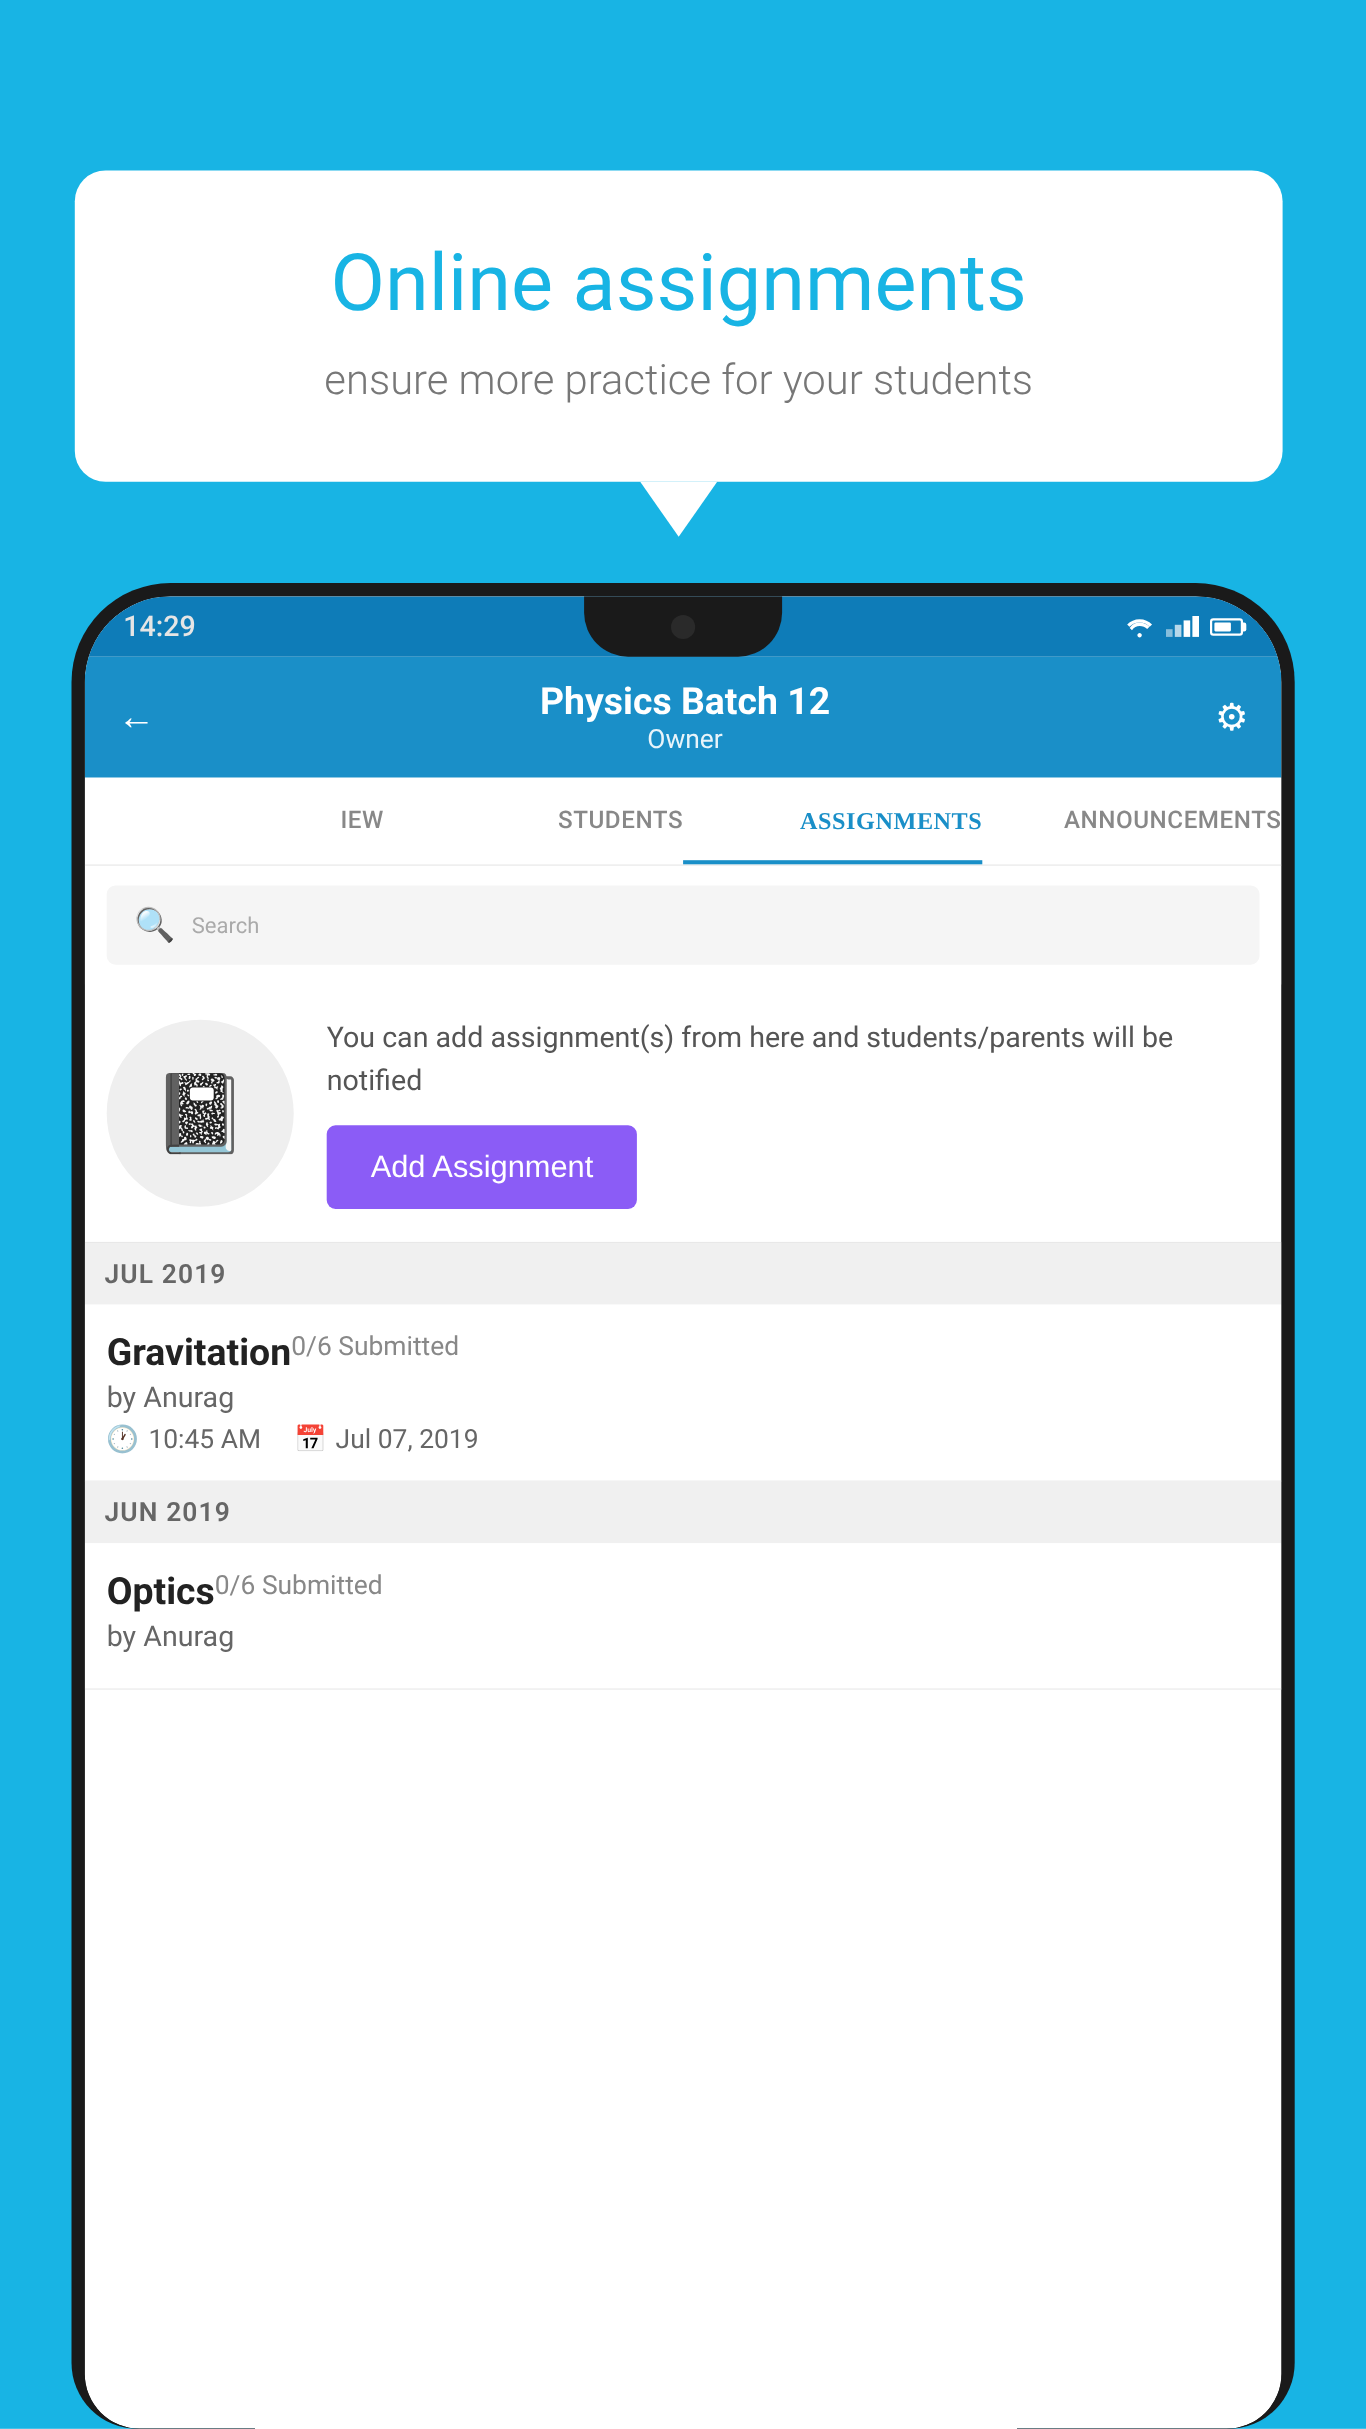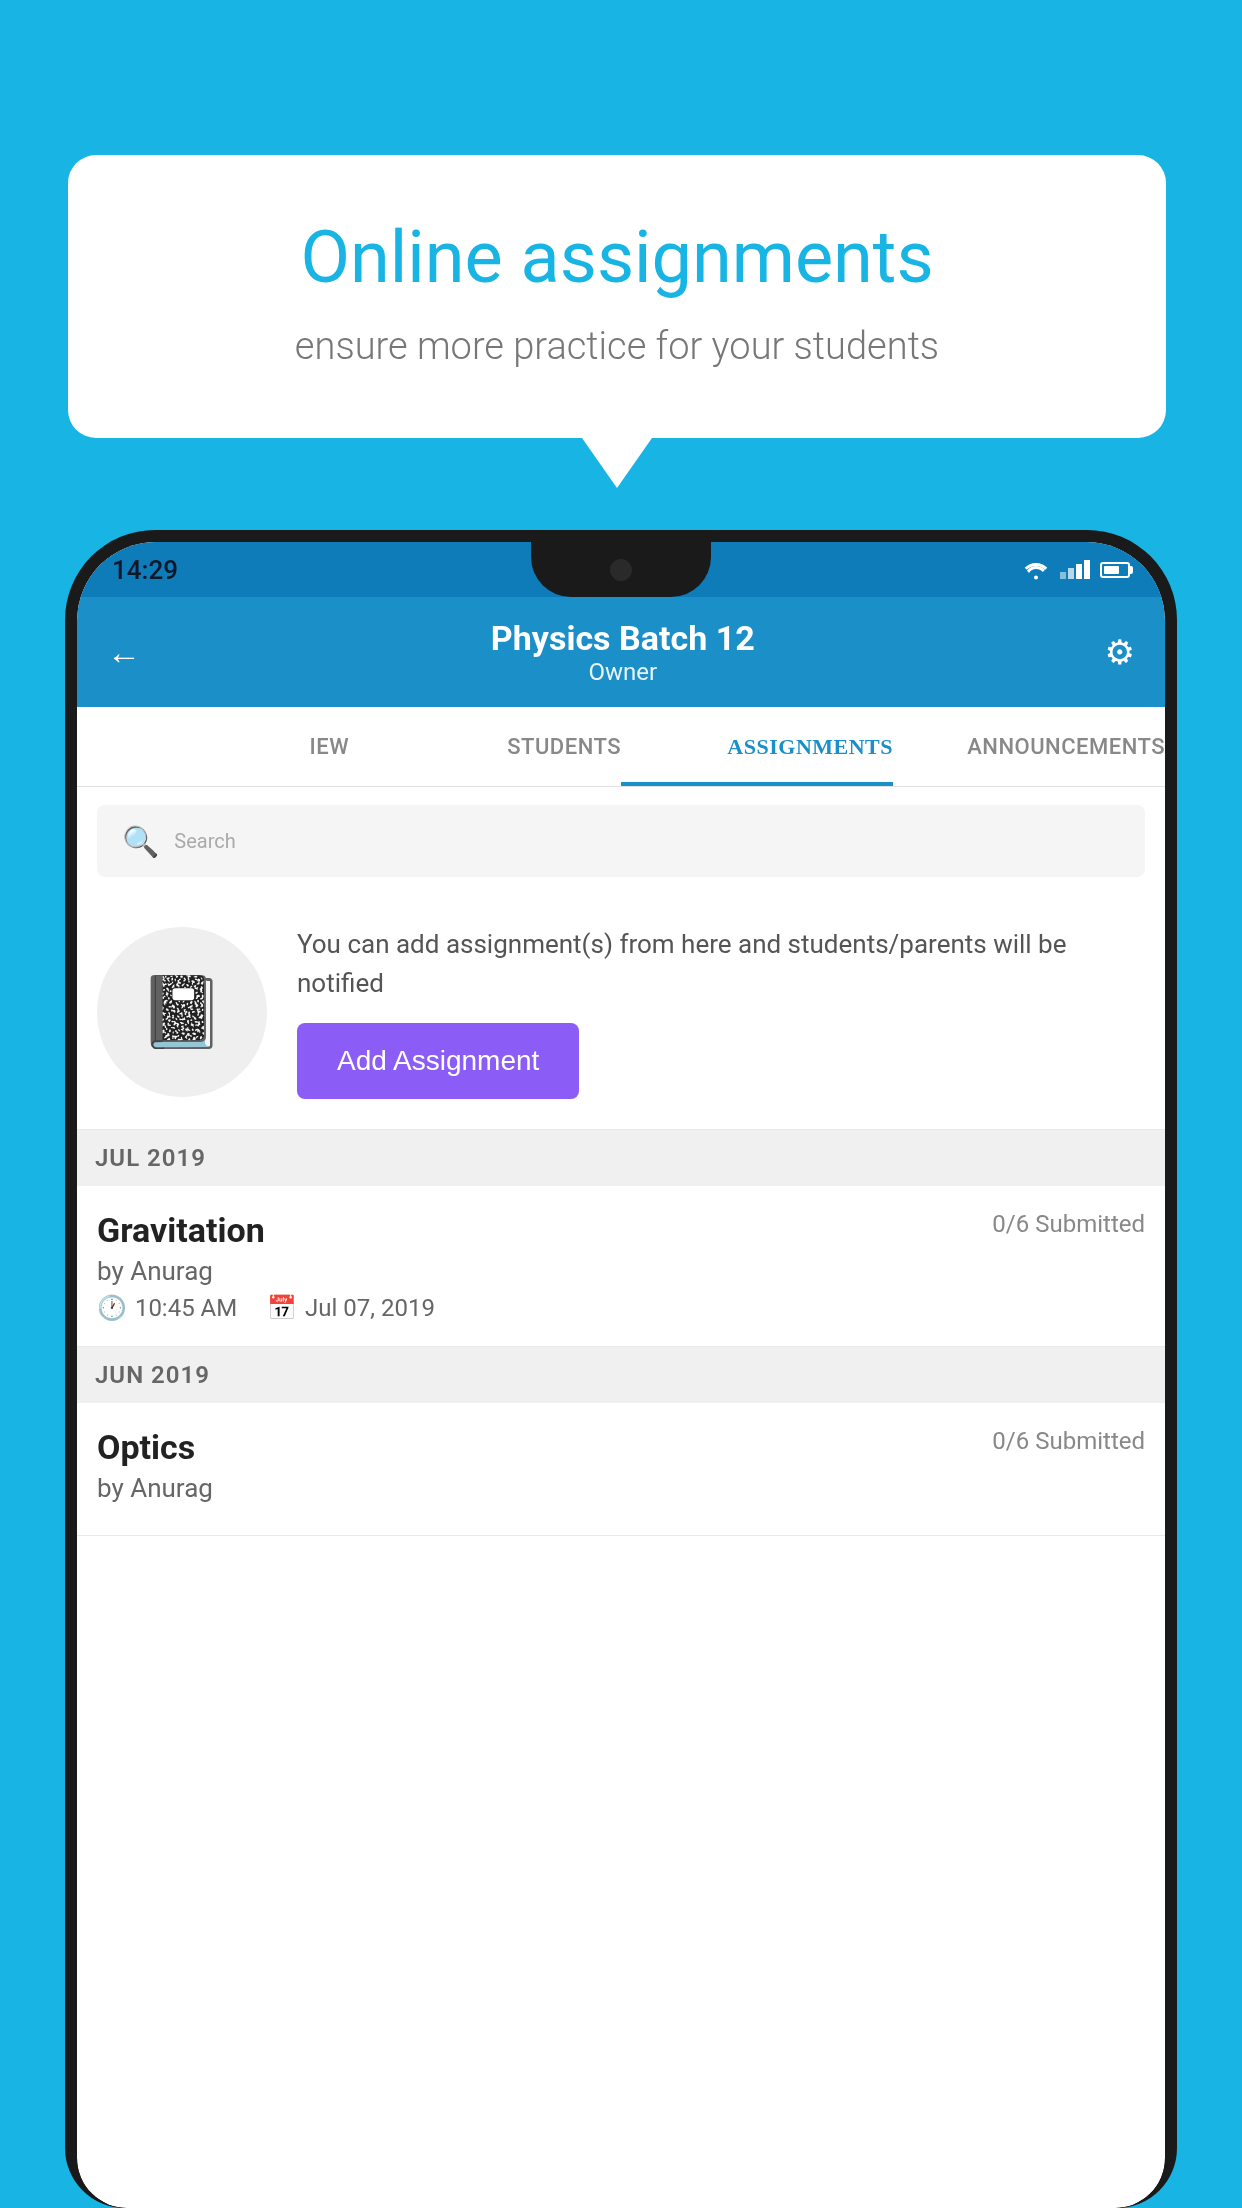--- a/index.html
+++ b/index.html
@@ -117,21 +117,21 @@
       height: 55px;
       display: flex;
       align-items: center;
       justify-content: space-between;
       padding: 0 35px;
       position: relative;
       z-index: 5;
     }
 
     .status-time {
-      color: #0f172a;
+      color: #e5e5e5;
       font-size: 26px;
       font-weight: 500;
     }
 
     .status-icons {
       display: flex;
       align-items: center;
       gap: 10px;
     }
 
@@ -336,21 +336,21 @@
 
     
     .assignment-item {
       padding: 24px 20px;
       border-bottom: 1px solid #e8e8e8;
       background: white;
     }
 
     .assignment-row-top {
       display: flex;
-      justify-content: space-between;
+      justify-content: flex-start;
       align-items: flex-start;
       margin-bottom: 6px;
     }
 
     .assignment-name {
       font-size: 34px;
       font-weight: 700;
       color: #222;
     }
 

